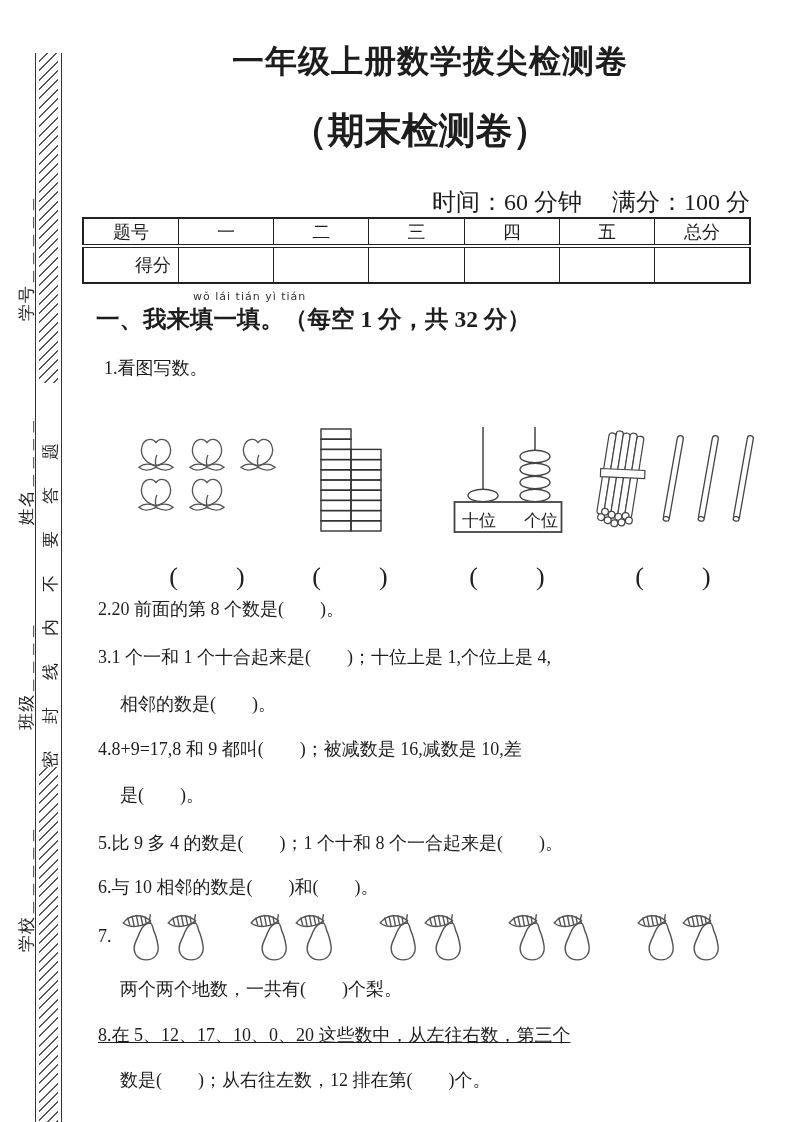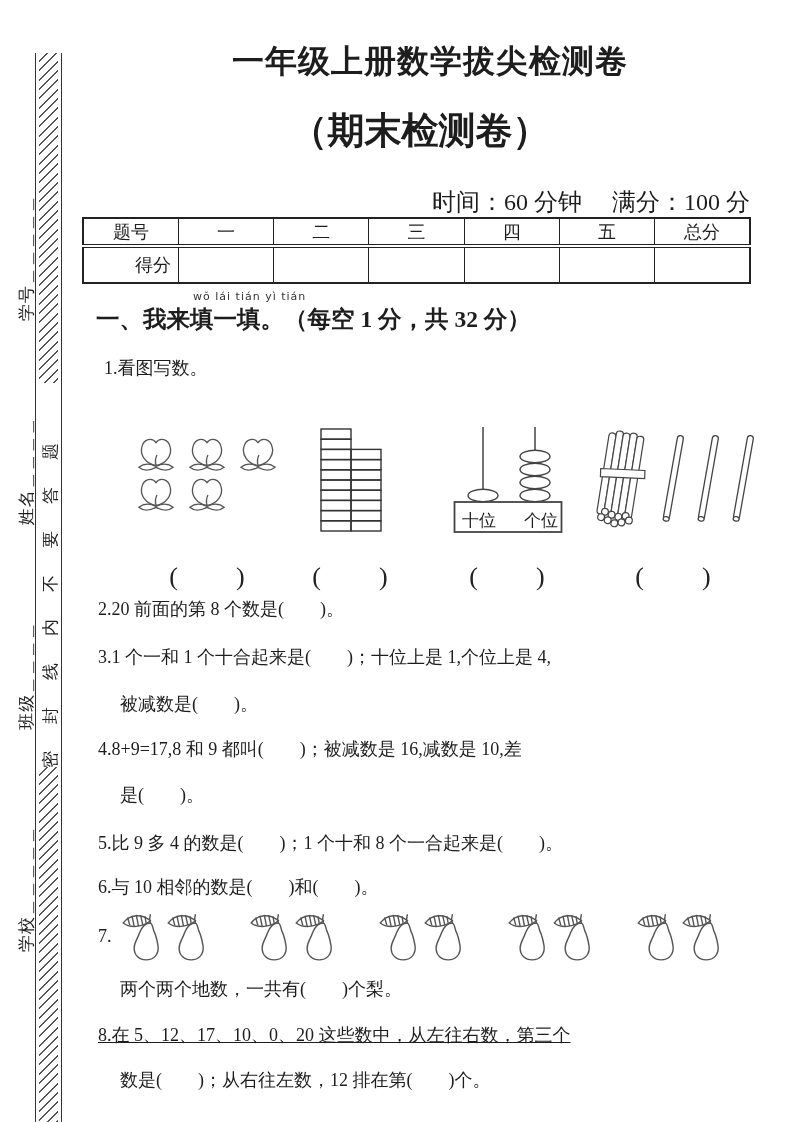--- a/index.html
+++ b/index.html
@@ -274,21 +274,21 @@
   </svg>
           </span>
       </div>
       <div class="fig-paren">(　　)</div>
     </div>
   </div>
 
   <div class="qblock">
     <div class="ql">2.20 前面的第 8 个数是(　　)。</div>
     <div class="ql mt-q3a">3.1 个一和 1 个十合起来是(　　)；十位上是 1,个位上是 4,</div>
-    <div class="ql mt-q3b ind">被减数是(　　)。</div>
+    <div class="ql mt-q3b ind">相邻的数是(　　)。</div>
     <div class="ql mt-q4a">4.8+9=17,8 和 9 都叫(　　)；被减数是 16,减数是 10,差</div>
     <div class="ql mt-q4b ind">是(　　)。</div>
     <div class="ql mt-q5">5.比 9 多 4 的数是(　　)；1 个十和 8 个一合起来是(　　)。</div>
     <div class="ql mt-q6">6.与 10 相邻的数是(　　)和(　　)。</div>
     <div class="pear-line mt-q7r">
       <span class="ql">7.</span>
       <span class="pear-pairs" id="pear-pairs">
           <span class="pear-pair">
             <svg width="50" height="50" viewBox="0 0 46 46" fill="none" stroke="#555" stroke-width="1.3">
     <path d="M28 3 C27 6 27 9 28 12"></path>

